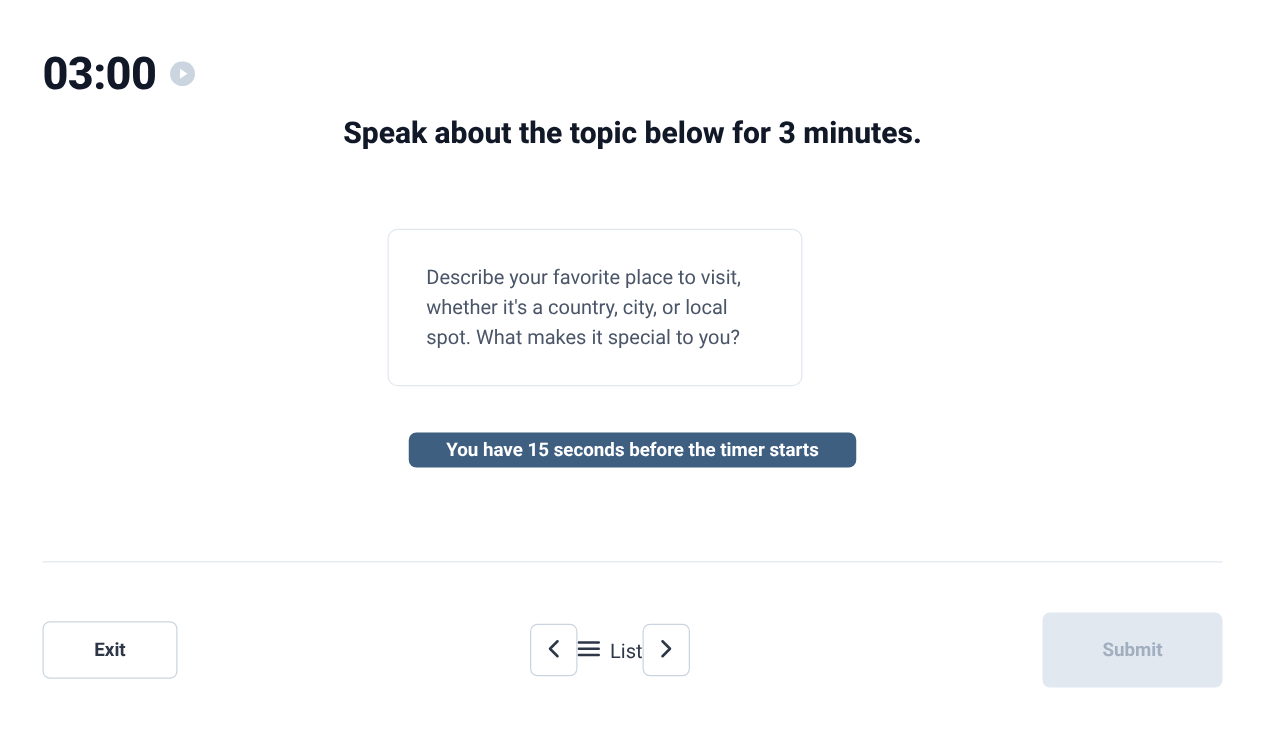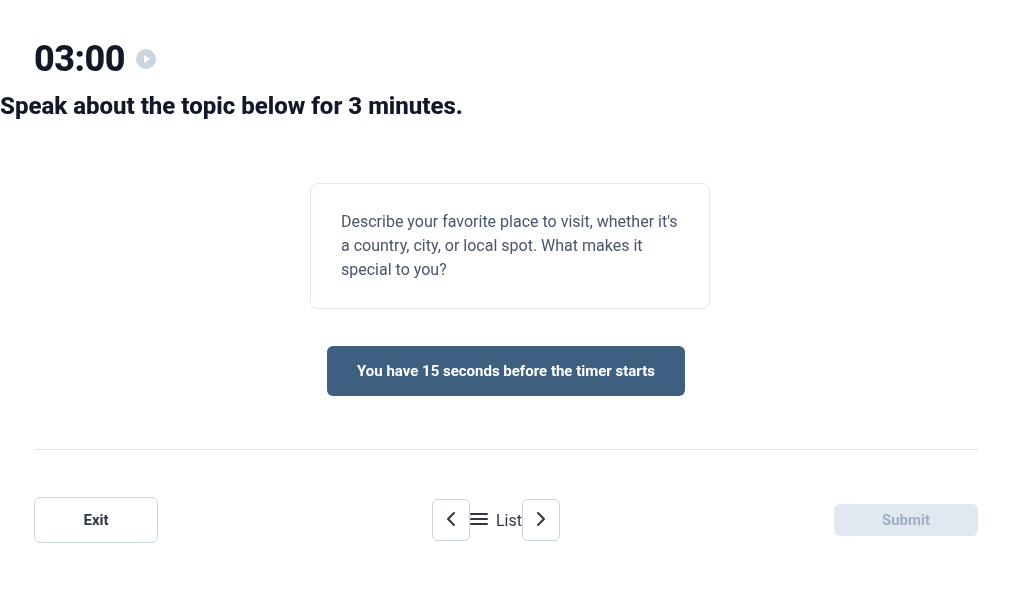--- a/index.html
+++ b/index.html
@@ -34,48 +34,49 @@
       height: 22px;
       display: flex;
       align-items: center;
       justify-content: center;
     }
     .instruction {
       position: absolute;
       top: 92px;
       left: 0;
       right: 0;
+      text-align: center;
       font-size: 24px;
       font-weight: 800;
       color: #111827;
     }
     .topic-card {
       position: absolute;
       top: 183px;
       left: 310px;
-      width: 400px;
+      width: 332px;
       border: 1px solid #e2e8f0;
       border-radius: 8px;
       padding: 26px 30px;
     }
     .topic-text {
       font-size: 16px;
       line-height: 1.5;
       color: #4a5568;
       font-weight: 400;
     }
     .notice-bar {
       position: absolute;
       top: 346px;
       left: 50%;
       transform: translateX(-50%);
       background: #3f5f80;
       color: #ffffff;
       border-radius: 6px;
-      padding: 16px 28px;
+      padding: 5px 28px;
       font-size: 15px;
       font-weight: 700;
       text-align: center;
       min-width: 358px;
     }
     .divider {
       position: absolute;
       top: 449px;
       left: 34px;
       right: 34px;
@@ -96,21 +97,21 @@
       font-family: inherit;
       font-size: 15px;
       font-weight: 700;
       border-radius: 6px;
       cursor: pointer;
       display: inline-flex;
       align-items: center;
       justify-content: center;
     }
     .btn-exit {
-      width: 124px;
+      width: 108px;
       height: 46px;
       background: #ffffff;
       border: 1px solid #cbd5e0;
       color: #2d3748;
     }
     .nav-center {
       display: flex;
       align-items: center;
     }
     .nav-btn {
@@ -127,21 +128,21 @@
     .list-link {
       display: flex;
       align-items: center;
       gap: 8px;
       font-size: 16px;
       color: #2d3748;
       cursor: pointer;
     }
     .btn-submit {
       width: 144px;
-      height: 32px;
+      height: 60px;
       background: #e2e8f0;
       color: #a0aec0;
       border: none;
       cursor: not-allowed;
     }
   </style>
 </head>
 <body>
 
 <div class="timer-row">

